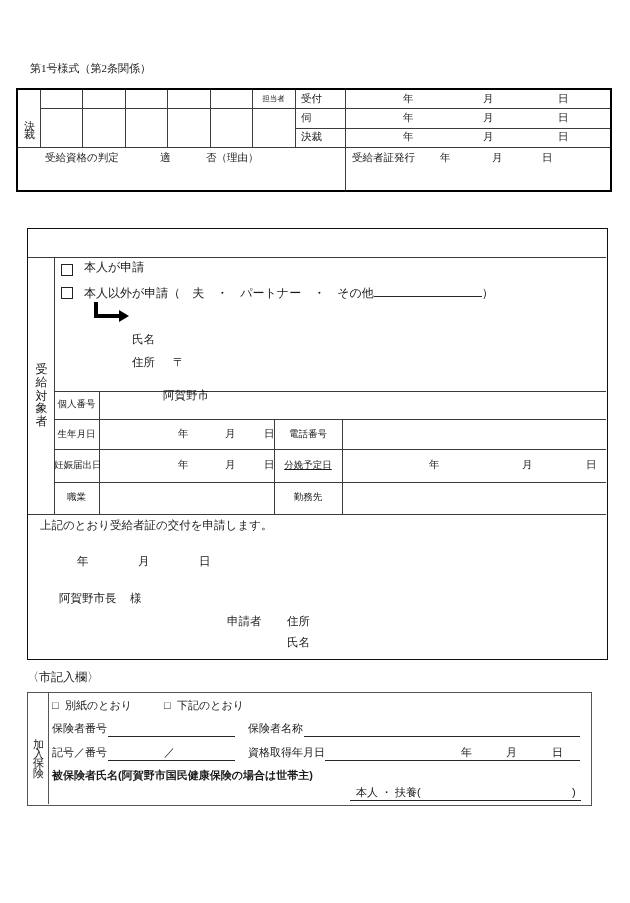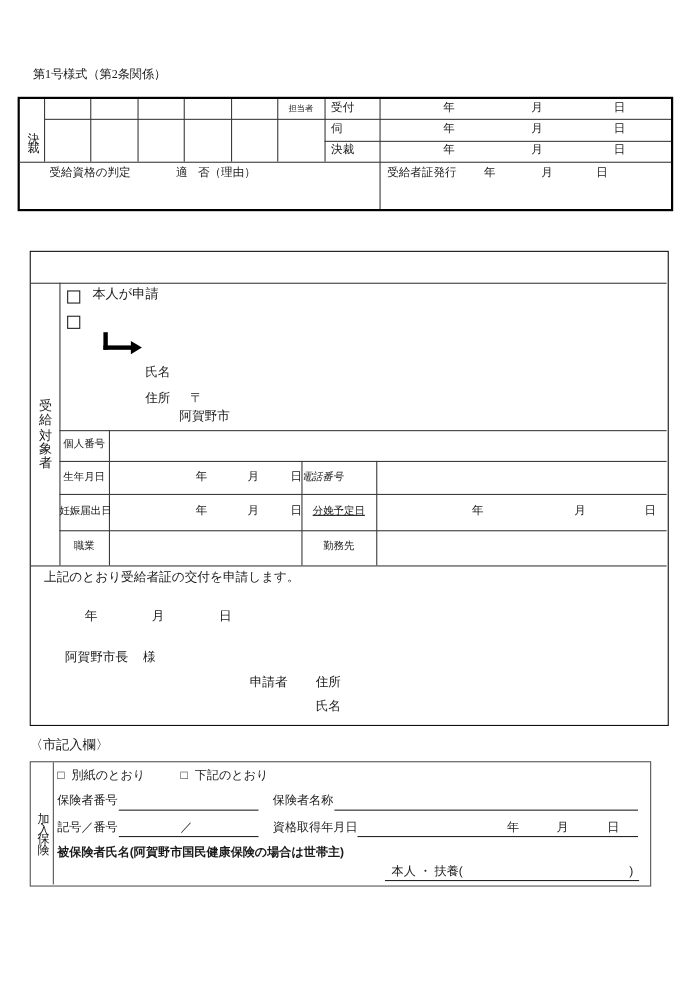--- a/index.html
+++ b/index.html
@@ -66,21 +66,21 @@
     <div class="t fs10" style="left:540px;top:3px;">日</div>
     <div class="t fs10" style="left:385px;top:22px;">年</div>
     <div class="t fs10" style="left:465px;top:22px;">月</div>
     <div class="t fs10" style="left:540px;top:22px;">日</div>
     <div class="t fs10" style="left:385px;top:41px;">年</div>
     <div class="t fs10" style="left:465px;top:41px;">月</div>
     <div class="t fs10" style="left:540px;top:41px;">日</div>
 
     <div class="t fs10" style="left:27px;top:62px;">受給資格の判定</div>
     <div class="t fs10" style="left:142px;top:62px;">適</div>
-    <div class="t fs10" style="left:162px;top:62px;">否（理由）</div>
+    <div class="t fs10" style="left:188px;top:62px;">否（理由）</div>
 
     <div class="t fs10" style="left:334px;top:62px;">受給者証発行</div>
     <div class="t fs10" style="left:422px;top:62px;">年</div>
     <div class="t fs10" style="left:474px;top:62px;">月</div>
     <div class="t fs10" style="left:524px;top:62px;">日</div>
   </div>
 
   <div class="box" style="left:27px;top:228px;width:581px;height:432px;border:1.5px solid #111;">
 
     <div class="ln" style="left:0;top:28px;width:578px;height:1px;"></div>
@@ -94,41 +94,44 @@
     <div class="ln" style="left:246px;top:190px;width:1px;height:95px;"></div>
     <div class="ln" style="left:314px;top:190px;width:1px;height:95px;"></div>
 
 
     <div class="vtext fs12" style="left:0;top:28px;width:26px;height:257px;letter-spacing:13px;">受給対象者</div>
 
     <span class="cb" style="left:33px;top:35px;"></span>
     <div class="t fs12" style="left:56px;top:32px;">本人が申請</div>
 
     <span class="cb" style="left:33px;top:58px;"></span>
+    <div class="t fs12" style="left:56px;top:55px;">
+      <span>本人以外が申請（　夫　・　パートナー　・　その他</span><span class="inline-blank" style="width:108px;"></span><span>）</span>
+    </div>
 
     <div class="arr-v" style="left:66px;top:73px;"></div>
     <div class="arr-h" style="left:66px;top:85px;"></div>
     <div class="arr-t" style="left:91px;top:81px;"></div>
 
     <div class="t fs115" style="left:104px;top:104px;">氏名</div>
     <div class="fill" style="left:135px;top:100px;width:330px;height:20px;"></div>
     <div class="t fs115" style="left:104px;top:127px;">住所</div>
     <div class="t fs115" style="left:145px;top:127px;">〒</div>
     <div class="fill" style="left:165px;top:123px;width:330px;height:20px;"></div>
-    <div class="t fs115" style="left:135px;top:144px;">阿賀野市</div>
+    <div class="t fs115" style="left:135px;top:160px;">阿賀野市</div>
     <div class="fill" style="left:185px;top:141px;width:330px;height:20px;"></div>
 
     <div class="t fs9" style="left:26px;top:170px;width:45px;text-align:center;">個人番号</div>
     <div class="fill" style="left:72px;top:163px;width:505px;height:26px;"></div>
 
     <div class="t fs9" style="left:26px;top:200px;width:45px;text-align:center;">生年月日</div>
     <div class="t fs10" style="left:150px;top:199px;">年</div>
     <div class="t fs10" style="left:197px;top:199px;">月</div>
     <div class="t fs10" style="left:236px;top:199px;">日</div>
-    <div class="t fs9" style="left:246px;top:200px;width:68px;text-align:left;font-style:italic;">電話番号</div>
+    <div class="t fs9" style="left:246px;top:200px;width:68px;text-align:center;">電話番号</div>
     <div class="fill" style="left:315px;top:191px;width:262px;height:28px;"></div>
 
     <div class="t fs9" style="left:26px;top:231px;width:45px;">妊娠届出日</div>
     <div class="t fs10" style="left:150px;top:230px;">年</div>
     <div class="t fs10" style="left:197px;top:230px;">月</div>
     <div class="t fs10" style="left:236px;top:230px;">日</div>
     <div class="t fs9" style="left:246px;top:231px;width:68px;text-align:center;text-decoration:underline;">分娩予定日</div>
     <div class="t fs10" style="left:401px;top:230px;">年</div>
     <div class="t fs10" style="left:494px;top:230px;">月</div>
     <div class="t fs10" style="left:558px;top:230px;">日</div>

